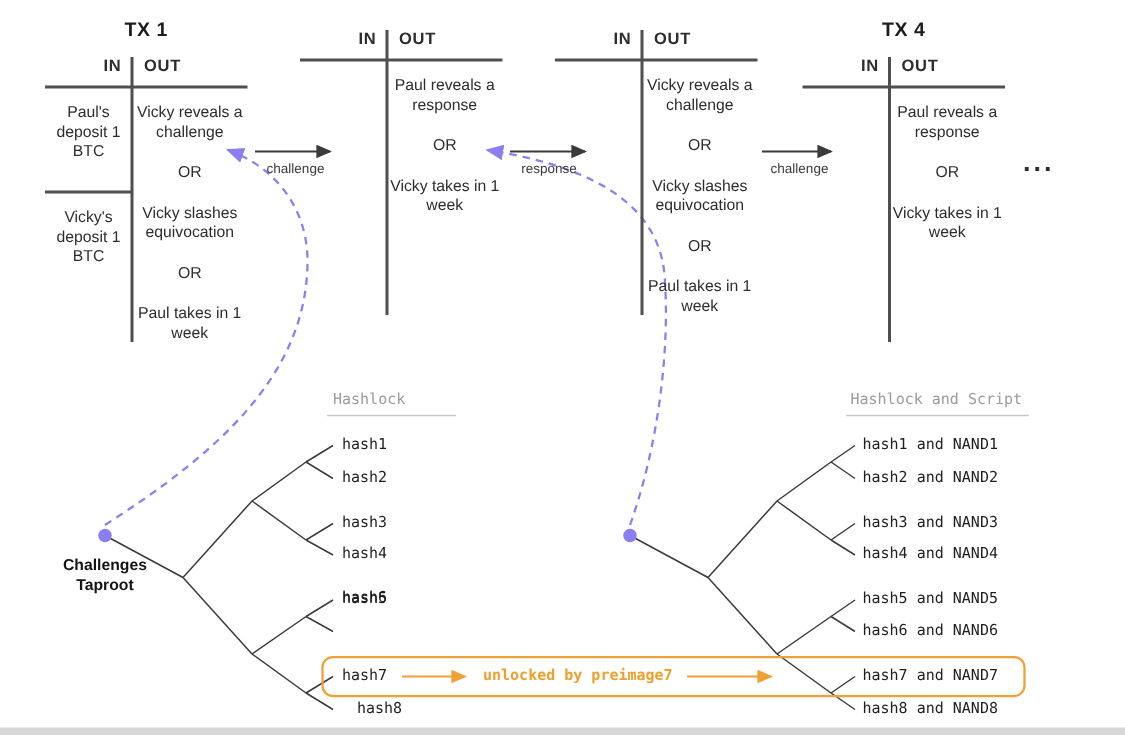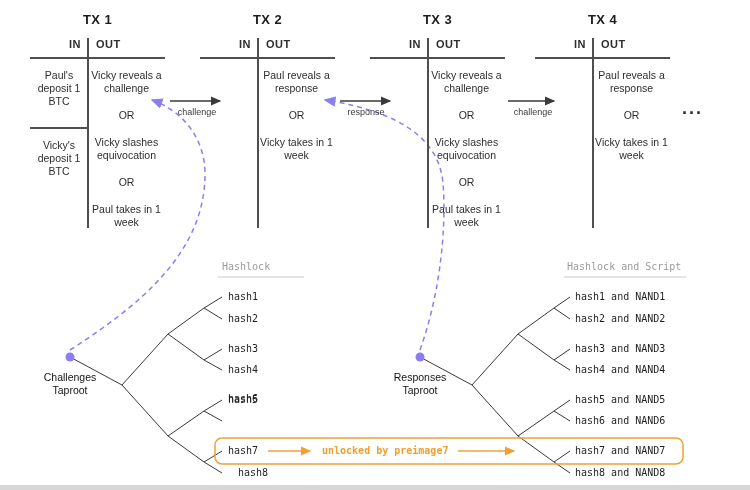--- a/index.html
+++ b/index.html
@@ -33,21 +33,21 @@
   .out-item { margin-top: 14px; width: 74px; }
   .out-item:first-child { margin-top: 10px; }
   .or { margin-top: 14px; }
 
   .flow-label { position: absolute; width: 56px; text-align: center; font-size: 9px; color: #3a3a3a; }
   .ellipsis { position: absolute; left: 682px; top: 98px; font-size: 18px; font-weight: 700; letter-spacing: 2px; color: #2d2d2d; }
 
   
   .leaf { position: absolute; font-family: "DejaVu Sans Mono", monospace; font-size: 10px; line-height: 12px; color: #1f1f1f; white-space: nowrap; }
   .tree-header { position: absolute; font-family: "DejaVu Sans Mono", monospace; font-size: 10px; color: #9b9b9b; white-space: nowrap; }
-  .root-label { position: absolute; width: 70px; text-align: center; font-size: 10.5px; font-weight: 400; line-height: 13px; color: #141414; }
+  .root-label { position: absolute; width: 70px; text-align: center; font-size: 10.5px; font-weight: 700; line-height: 13px; color: #141414; }
   .hl-text { position: absolute; left: 322px; top: 445px; font-family: "DejaVu Sans Mono", monospace; font-size: 10px; font-weight: 700; color: #ef9f2e; white-space: nowrap; }
 
   .bottom-edge { position: absolute; left: 0; right: 0; bottom: 0; height: 5px; background: #d7d7d7; }
 </style>
 </head>
 <body>
 
 <div id="stage">
 
   <svg class="canvas" width="750" height="490" viewBox="0 0 750 490">
@@ -143,39 +143,37 @@
           <div class="cell or">OR</div>
           <div class="cell out-item">Vicky slashes equivocation</div>
           <div class="cell or">OR</div>
           <div class="cell out-item">Paul takes in 1 week</div>
         </div>
       </div>
     </div>
   </div>
 
   <div class="tx" style="left:200px">
-    <div class="tx-title">TX 2</div>
     <div class="tx-table">
       <div class="tx-head">
         <div class="txh tx-in-h">IN</div>
         <div class="txh tx-out-h">OUT</div>
       </div>
       <div class="tx-body">
         <div class="tx-in"></div>
         <div class="tx-out">
           <div class="cell out-item">Paul reveals a response</div>
           <div class="cell or">OR</div>
           <div class="cell out-item">Vicky takes in 1 week</div>
         </div>
       </div>
     </div>
   </div>
 
   <div class="tx" style="left:370px">
-    <div class="tx-title">TX 3</div>
     <div class="tx-table">
       <div class="tx-head">
         <div class="txh tx-in-h">IN</div>
         <div class="txh tx-out-h">OUT</div>
       </div>
       <div class="tx-body">
         <div class="tx-in"></div>
         <div class="tx-out">
           <div class="cell out-item">Vicky reveals a challenge</div>
           <div class="cell or">OR</div>
@@ -208,21 +206,20 @@
   <div class="flow-label" style="left:169px; top:107px">challenge</div>
   <div class="flow-label" style="left:338px; top:107px">response</div>
   <div class="flow-label" style="left:505px; top:107px">challenge</div>
 
   <div class="ellipsis">...</div>
 
   <div class="tree-header" style="left:222px; top:261px">Hashlock</div>
   <div class="tree-header" style="left:567px; top:261px">Hashlock and Script</div>
 
   <div class="root-label" style="left:35px; top:371px">Challenges Taproot</div>
-  <div class="root-label" style="left:385px; top:371px">Responses Taproot</div>
 
   <div class="leaf" style="left:228px; top:291px">hash1</div>
   <div class="leaf" style="left:228px; top:313px">hash2</div>
   <div class="leaf" style="left:228px; top:343px">hash3</div>
   <div class="leaf" style="left:228px; top:364px">hash4</div>
   <div class="leaf" style="left:228px; top:394px">hash5</div>
   <div class="leaf" style="left:228px; top:393px">hash6</div>
   <div class="leaf" style="left:228px; top:445px">hash7</div>
   <div class="leaf" style="left:238px; top:467px">hash8</div>
 

